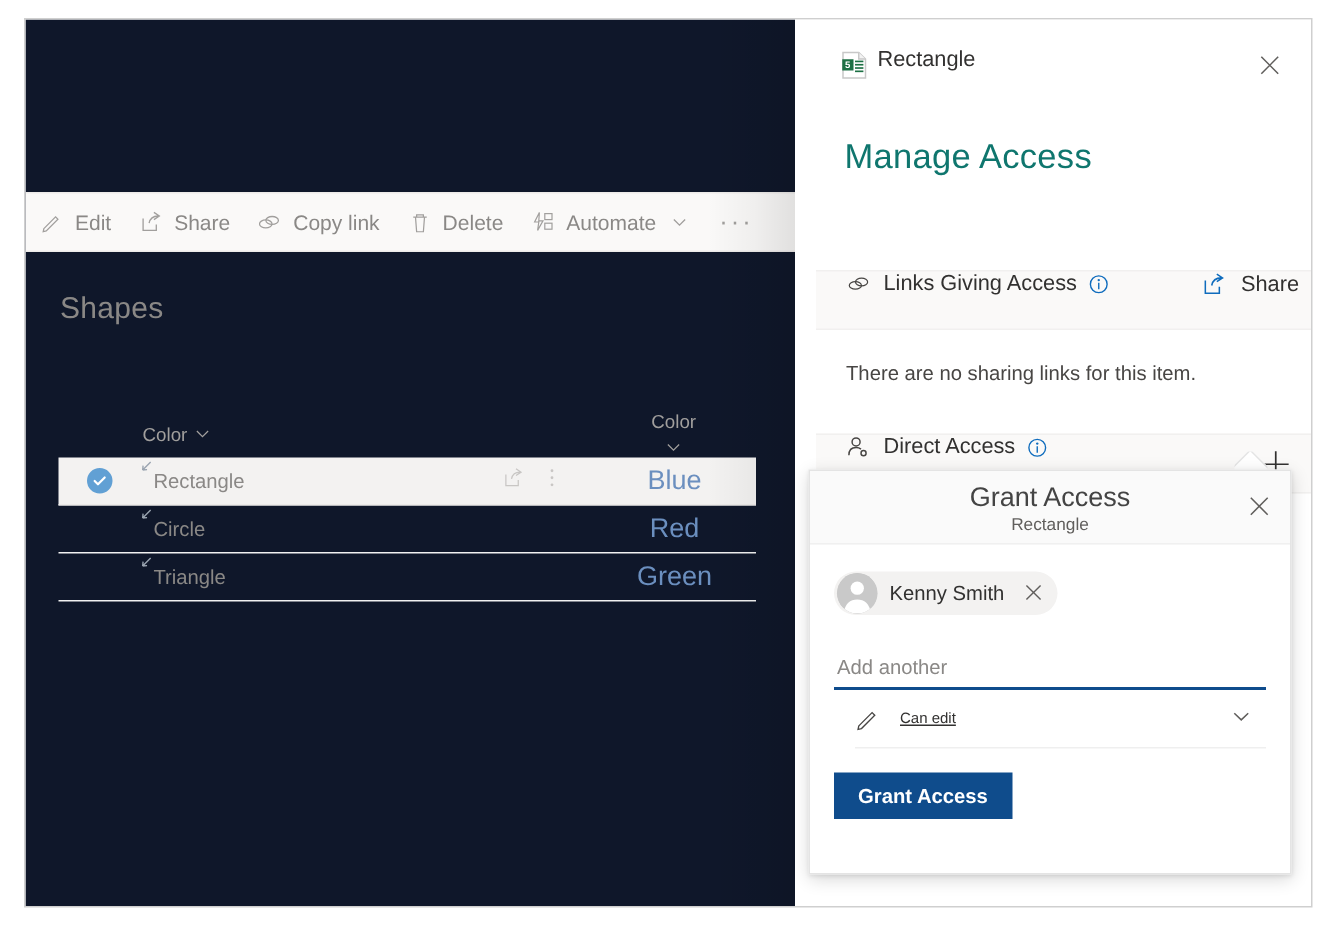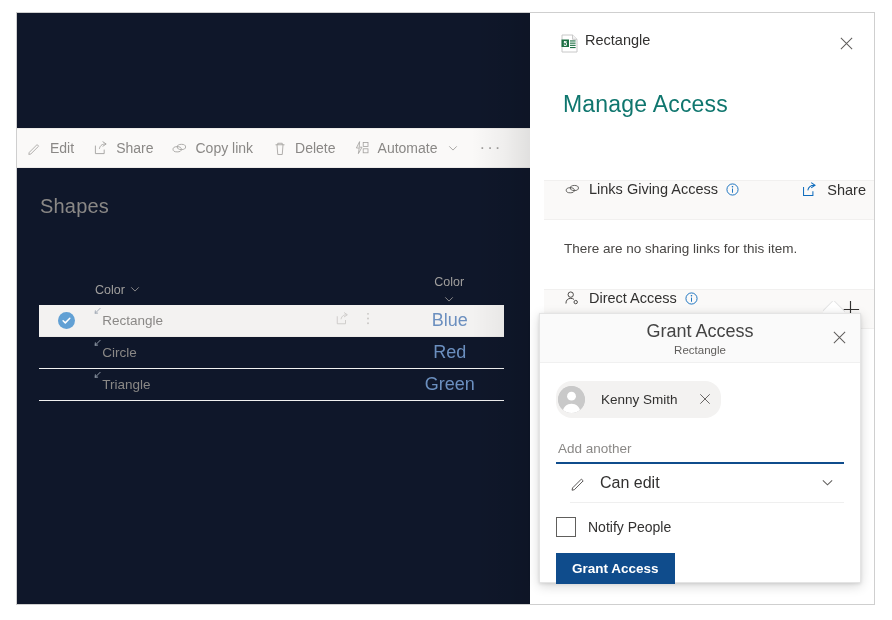--- a/index.html
+++ b/index.html
@@ -133,21 +133,21 @@
   .co-sub{
     position:absolute;left:0;right:0;top:30px;text-align:center;font-size:11.5px;color:#605e5c;
   }
   .co-close{
     position:absolute;right:8px;top:11px;width:25px;height:25px;display:flex;align-items:center;
     justify-content:center;color:#605e5c;font-size:16px;cursor:pointer;
   }
   .co-body{padding:18px 16px 0 16px;position:relative;}
 
   .pill{
-    display:inline-flex;align-items:center;gap:16px;height:37px;background:#f3f2f1;border-radius:16px;
+    display:inline-flex;align-items:center;gap:8px;height:29px;background:#f3f2f1;border-radius:16px;
     padding:0 5px 0 2px;cursor:default;
   }
   .avatar{
     width:27px;height:27px;border-radius:50%;background:#c8c8c8;display:flex;align-items:flex-end;
     justify-content:center;overflow:hidden;flex:none;
   }
   .pill .nm{font-size:13.5px;color:#323130;}
   .pill .x{font-size:14px;color:#605e5c;padding:0 5px;cursor:pointer;}
 
   .addrow{
@@ -157,21 +157,21 @@
     border:0;outline:0;background:transparent;font-size:13.5px;color:#323130;width:100%;
     font-family:"Liberation Sans","DejaVu Sans",sans-serif;
   }
   .addrow input::placeholder{color:#8a8886;}
 
   .permrow{
     margin:0 0 0 14px;height:38px;border-bottom:1px solid #efefef;display:flex;align-items:center;
     gap:13px;cursor:pointer;position:relative;
   }
   .permrow .pic{color:#484644;display:inline-flex;}
-  .permrow .ptxt{font-size:16px;color:#323130;}
+  .permrow .ptxt{font-size:10px;color:#323130;text-decoration:underline;}
   .permrow .pchev{position:absolute;right:10px;color:#605e5c;font-size:11px;}
 
   .notify{margin-top:14px;display:flex;align-items:center;gap:12px;cursor:pointer;}
   .cbox{width:20px;height:20px;border:1px solid #605e5c;background:#fff;box-sizing:border-box;}
   .notify .ntxt{font-size:14px;color:#323130;}
 
   .grantbtn{
     margin-top:16px;height:31px;background:#0f4c8c;color:#fff;border:0;font-size:13.5px;
     font-weight:bold;padding:0 16px;cursor:pointer;
     font-family:"Liberation Sans","DejaVu Sans",sans-serif;
@@ -459,21 +459,17 @@
             </svg>
         </span>
         <span class="ptxt">Can edit</span>
         <span class="pchev">
           <svg width="13" height="13" viewBox="0 0 14 14">
               <path d="M2 4.8 L7 9.6 L12 4.8" fill="none" stroke="currentColor" stroke-width="1.1"></path>
             </svg>
         </span>
       </div>
 
-      <div class="notify">
-        <span class="cbox"></span>
-        <span class="ntxt">Notify People</span>
-      </div>
 
       <button class="grantbtn">Grant Access</button>
     </div>
   </div>
 </div>
 
 </body></html>

